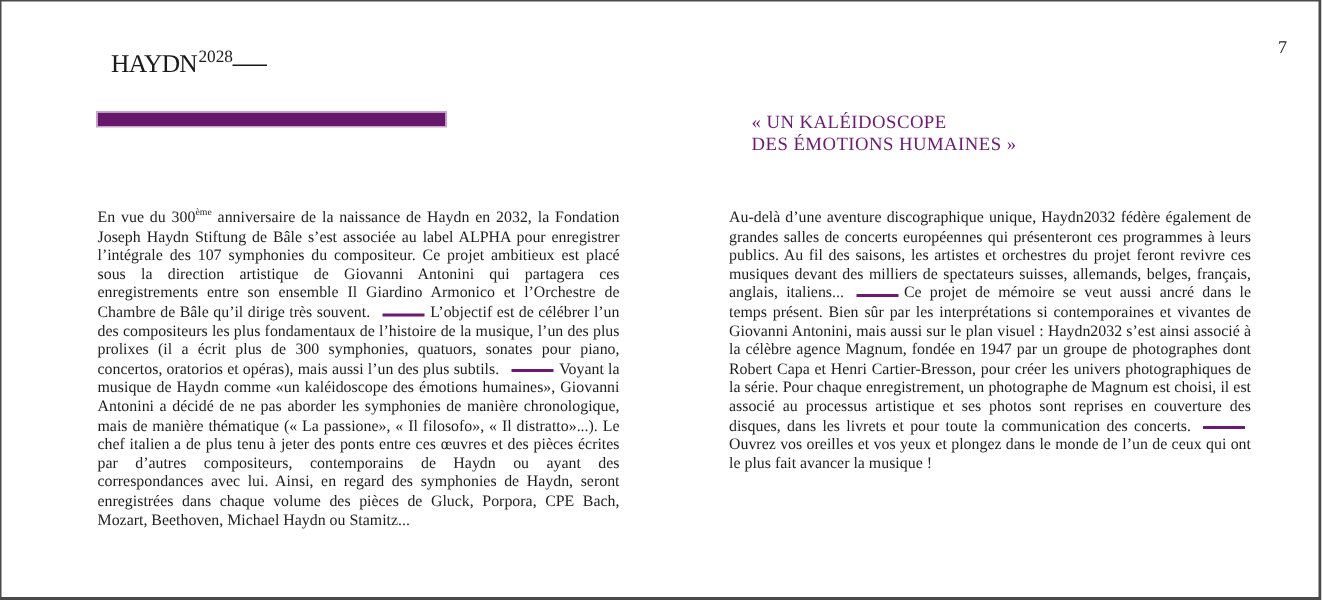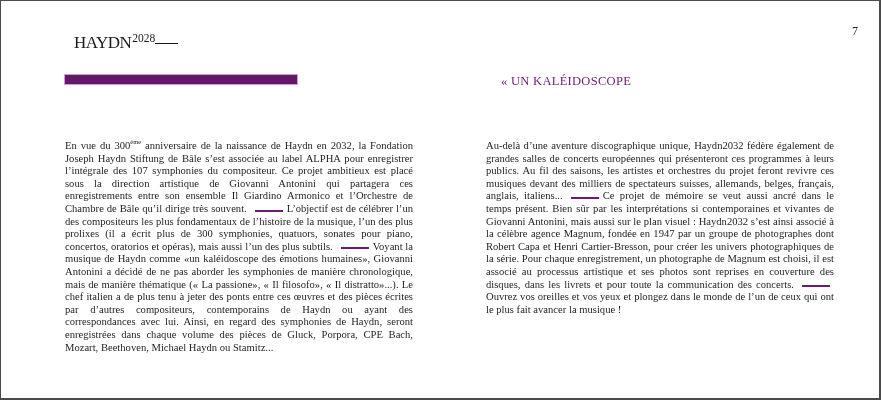--- a/index.html
+++ b/index.html
@@ -121,20 +121,21 @@
   <span class="logo-year">2028</span>
   <span class="logo-rule"></span>
 </div>
 
 <div class="page-number">7</div>
 
 <div class="purple-bar"></div>
 
 <div class="headline">
   <div>« UN KALÉIDOSCOPE</div>
+  <div>DES ÉMOTIONS HUMAINES »</div>
 </div>
 
 <div class="column col-left">
   <span>En vue du 300</span><sup class="ord">ème</sup><span> anniversaire de la naissance de Haydn en 2032, la Fondation Joseph Haydn Stiftung de Bâle s’est associée au label ALPHA pour enregistrer l’intégrale des 107 symphonies du compositeur. Ce projet ambitieux est placé sous la direction artistique de Giovanni Antonini qui partagera ces enregistrements entre son ensemble Il Giardino Armonico et l’Orchestre de Chambre de Bâle qu’il dirige très souvent.</span><span class="dash"></span><span>L’objectif est de célébrer l’un des compositeurs les plus fondamentaux de l’histoire de la musique, l’un des plus prolixes (il a écrit plus de 300 symphonies, quatuors, sonates pour piano, concertos, oratorios et opéras), mais aussi l’un des plus subtils.</span><span class="dash"></span><span>Voyant la musique de Haydn comme «un kaléidoscope des émotions humaines», Giovanni Antonini a décidé de ne pas aborder les symphonies de manière chronologique, mais de manière thématique (« La passione», « Il filosofo», « Il distratto»...). Le chef italien a de plus tenu à jeter des ponts entre ces œuvres et des pièces écrites par d’autres compositeurs, contemporains de Haydn ou ayant des correspondances avec lui. Ainsi, en regard des symphonies de Haydn, seront enregistrées dans chaque volume des pièces de Gluck, Porpora, CPE Bach, Mozart, Beethoven, Michael Haydn ou Stamitz...</span>
 </div>
 
 <div class="column col-right">
   <span>Au-delà d’une aventure discographique unique, Haydn2032 fédère également de grandes salles de concerts européennes qui présenteront ces programmes à leurs publics. Au fil des saisons,  les artistes et orchestres du projet feront revivre ces musiques devant des milliers de spectateurs suisses, allemands, belges, français, anglais, italiens...</span><span class="dash"></span><span>Ce projet de mémoire se veut aussi ancré dans le temps présent. Bien sûr par les interprétations si contemporaines et vivantes de Giovanni Antonini, mais aussi sur le plan visuel : Haydn2032 s’est ainsi associé à la célèbre agence Magnum, fondée en 1947 par un groupe de photographes dont Robert Capa et Henri Cartier-Bresson, pour créer les univers photographiques de la série. Pour chaque enregistrement, un photographe de Magnum est choisi, il est associé au processus artistique et ses photos sont reprises en couverture des disques, dans les livrets et pour toute la communication des concerts.</span><span class="dash"></span><span>Ouvrez vos oreilles et vos yeux et plongez dans le monde de l’un de ceux  qui ont le plus fait avancer la musique !</span>
 </div>
 

